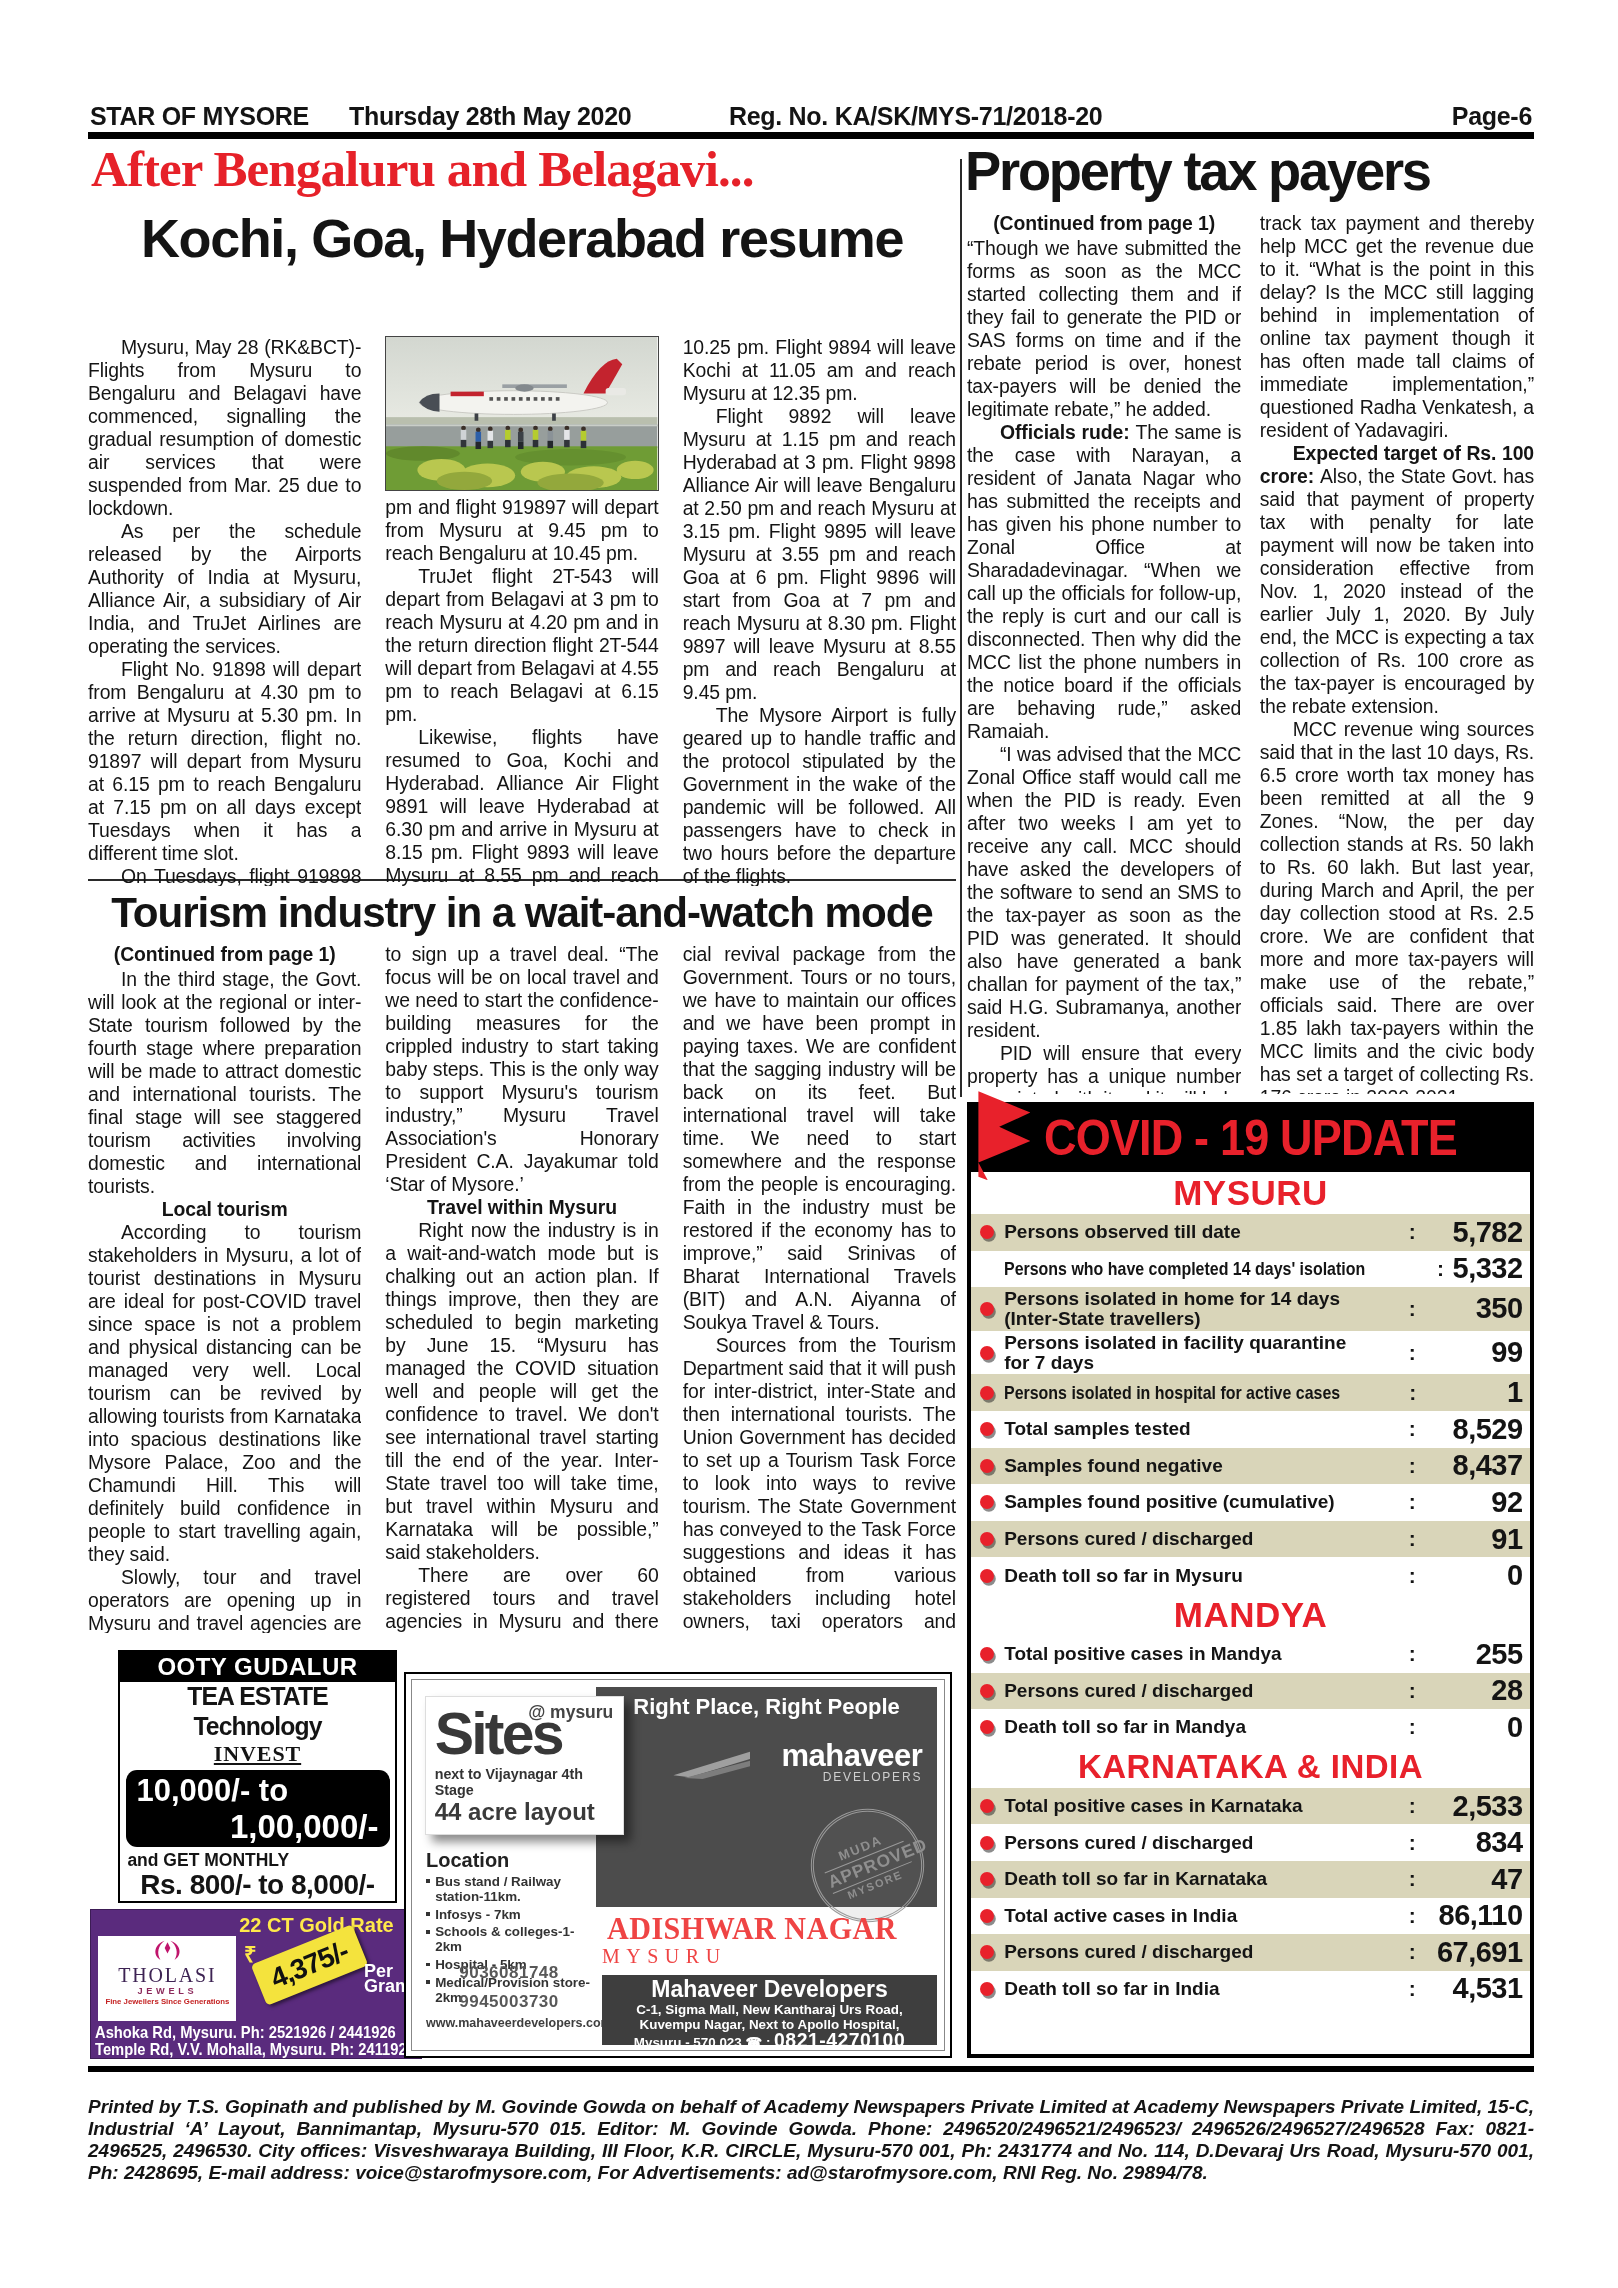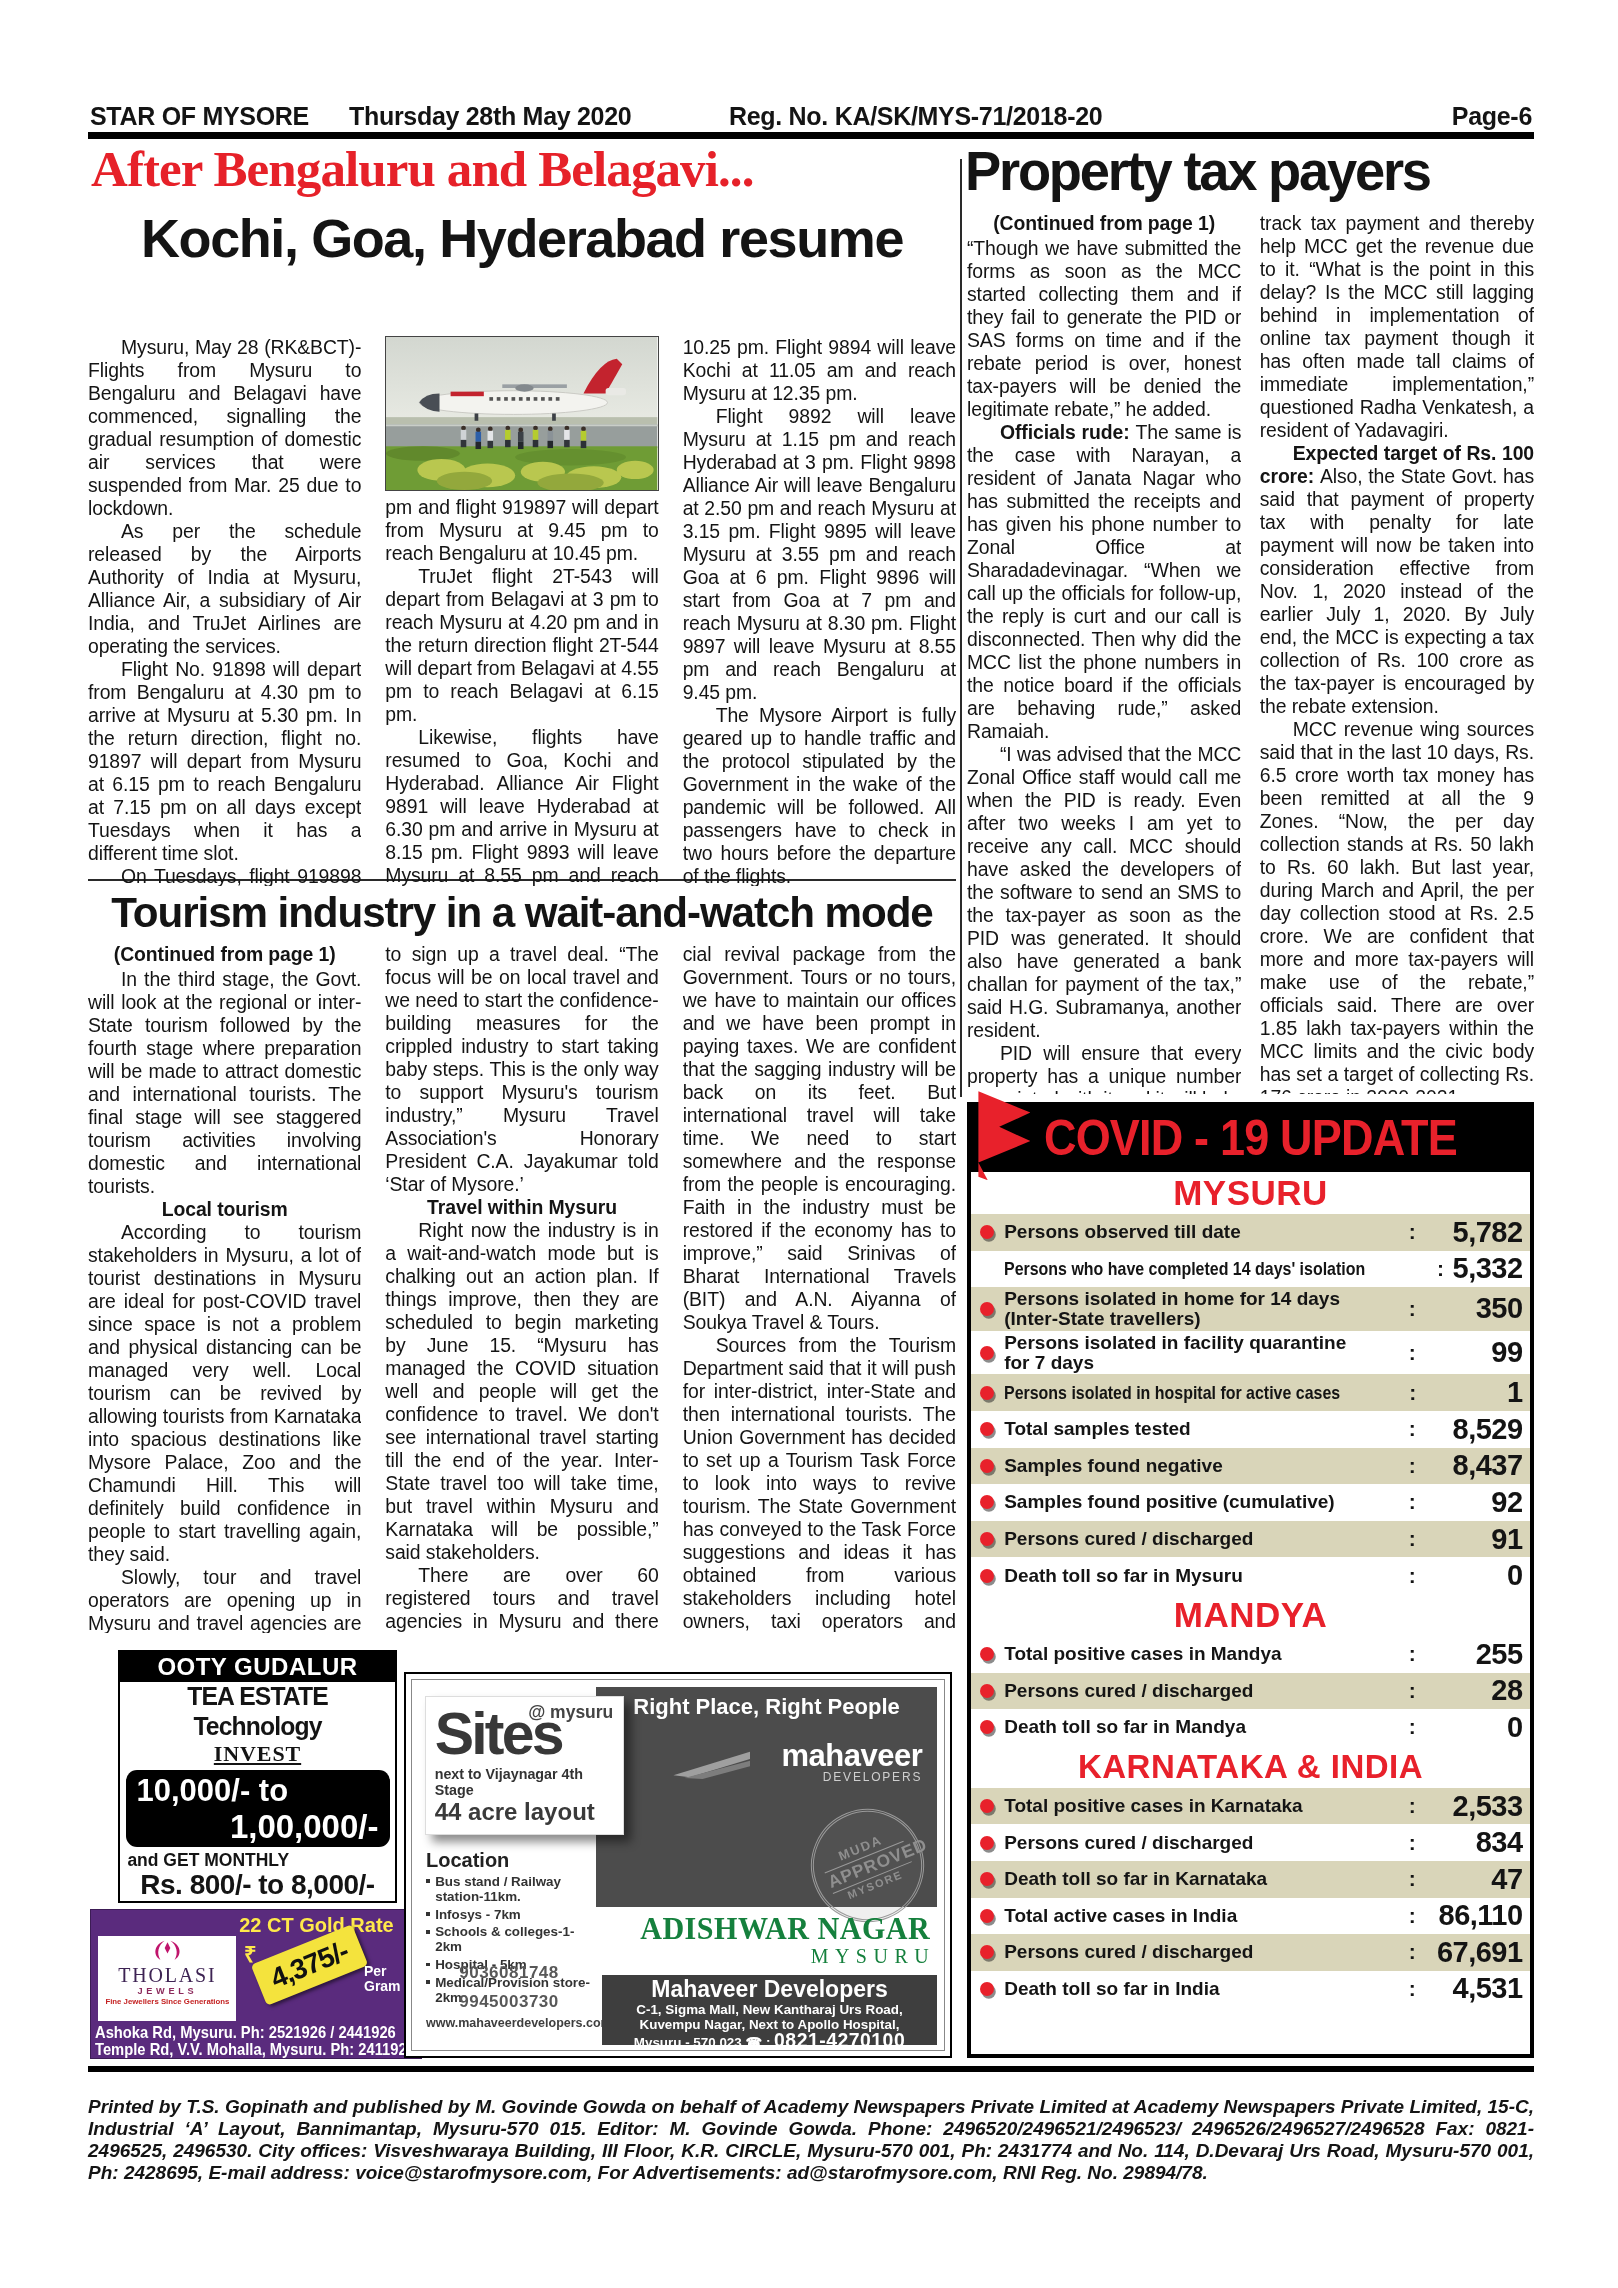--- a/index.html
+++ b/index.html
@@ -86,21 +86,21 @@
            font-weight:bold;font-size:20px;white-space:nowrap;}
   .th-logo{position:absolute;left:7.4px;top:26px;width:138px;height:85px;background:#fff;text-align:center;padding-top:1.8px;box-sizing:border-box;}
   .th-brand{font-family:"Liberation Serif",serif;font-size:20px;letter-spacing:1.8px;color:#3d2353;line-height:21px;}
   .th-jewels{font-size:9.2px;letter-spacing:3.7px;color:#8c2a5c;font-weight:bold;line-height:11px;}
   .th-tag{font-size:7.8px;color:#c42222;font-weight:bold;line-height:9.2px;}
   .th-rupee{position:absolute;left:153px;top:28px;color:#ffe94a;font-size:22px;font-weight:bold;}
   .th-pricetag{position:absolute;left:164px;top:33px;width:109px;height:44px;background:#f4e33d;
                border-radius:4.6px;transform:rotate(-22deg);box-shadow:1.8px 2.8px 3.7px rgba(0,0,0,.5);
                display:flex;align-items:center;justify-content:center;}
   .th-price{font-weight:bold;font-size:28px;color:#111;letter-spacing:-0.9px;}
-  .th-per{position:absolute;left:273px;top:54px;color:#fff;font-weight:bold;font-size:14px;line-height:14.8px;text-align:left;}
+  .th-per{position:absolute;left:273px;top:54px;color:#fff;font-weight:bold;font-size:18px;line-height:14.8px;text-align:left;}
   .th-addr{position:absolute;left:3.7px;width:299px;color:#fff;font-weight:bold;font-size:15.7px;line-height:17.5px;
            white-space:nowrap;transform:scaleX(.94);transform-origin:left;}
   .th-a1{top:114px;} .th-a2{top:131px;}
 
   
   .mv{position:absolute;left:404px;top:1672px;width:548px;height:386px;border:2.8px solid #000;
       box-sizing:border-box;background:#fff;overflow:hidden;}
   .mv-inner{position:absolute;inset:4.6px;border:0.9px solid #888;}
   .mv-dark{position:absolute;left:190px;top:13px;right:13px;height:220px;background:#4c4c4c;}
   .mv-tag{position:absolute;top:7.4px;left:0;right:0;text-align:center;color:#fff;font-weight:bold;font-size:22px;}
@@ -118,22 +118,22 @@
   .mv-loct{font-weight:bold;font-size:20px;color:#222;line-height:22px;}
   .mv-loc ul{margin:1.8px 0 0 0;padding:0;list-style:none;}
   .mv-loc li{font-weight:bold;font-size:13.4px;line-height:15px;color:#333;padding-left:9.2px;position:relative;margin-top:2.8px;}
   .mv-loc li::before{content:"";position:absolute;left:0;top:5.5px;width:3.7px;height:3.7px;background:#333;}
   .mv-stamp{position:absolute;right:26px;top:135px;width:107px;height:107px;border:3.7px double #9a9a9a;
             border-radius:50%;transform:rotate(-22deg);color:#8f8f8f;text-align:center;
             display:flex;flex-direction:column;justify-content:center;background:rgba(120,120,120,.12);}
   .mv-st1{font-size:13px;letter-spacing:1.8px;font-weight:bold;}
   .mv-st2{font-size:17.5px;font-weight:bold;letter-spacing:0.9px;border-top:0.9px solid #9a9a9a;border-bottom:0.9px solid #9a9a9a;margin:1.8px 11px;}
   .mv-st3{font-size:11px;letter-spacing:1.8px;font-weight:bold;}
-  .mv-project{position:absolute;left:196px;top:238px;right:14.8px;text-align:right;
-              font-family:"Liberation Serif",serif;color:#15803d;}
+  .mv-project{position:absolute;left:196px;top:238px;right:14.8px;text-align:left;
+              font-family:"Liberation Serif",serif;color:#ef4444;}
   .mv-proj1{font-size:31px;font-weight:bold;letter-spacing:0.5px;line-height:33px;transform:scaleX(.97);}
   .mv-proj2{font-size:20px;letter-spacing:6.5px;line-height:23px;}
   .mv-phones{position:absolute;left:20px;top:284px;width:166px;text-align:center;}
   .mv-ph{font-weight:bold;font-size:17px;line-height:29px;color:#585858;letter-spacing:0.5px;}
   .mv-web{font-weight:bold;font-size:12.5px;color:#3e3e3e;line-height:14.8px;}
   .mv-firm{position:absolute;left:196px;right:13px;top:301px;bottom:11px;background:#3e3e3e;
            color:#fff;text-align:center;padding-top:1.8px;}
   .mv-firmname{font-weight:bold;font-size:23px;line-height:25px;}
   .mv-firmaddr{font-weight:bold;font-size:13.4px;line-height:15px;}
   .mv-firmtel{font-weight:bold;font-size:13.4px;line-height:16.6px;}

